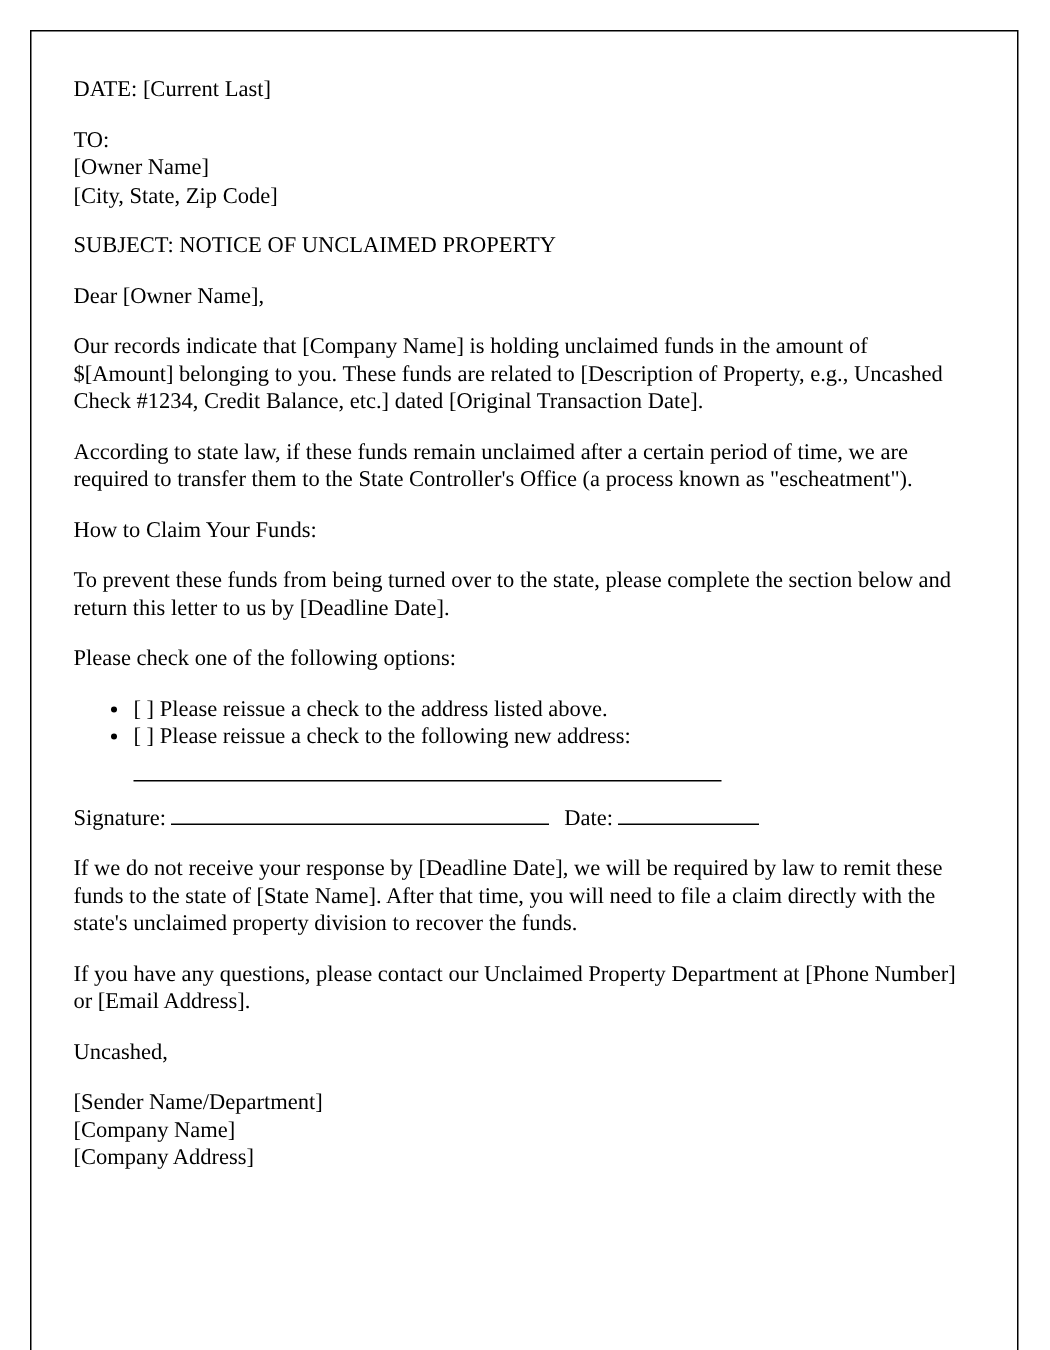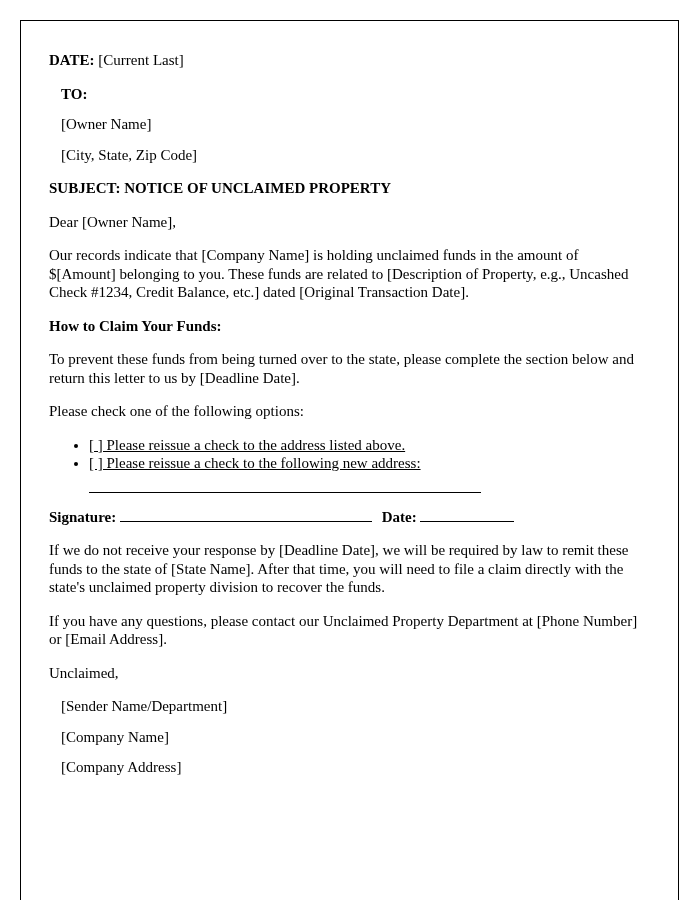--- a/index.html
+++ b/index.html
@@ -26,43 +26,42 @@
     background: #ffffff;
     padding: 30px 30px 0 28px;
   }
   .content {
     height: 755px;
     overflow: hidden;
     font-size: 15px;
     line-height: 18.5px;
   }
   .para { margin: 0 0 15px 0; }
-  .bold { font-weight: bold; }
+  .bold { font-weight: normal; }
   ul.options {
     margin: 0;
     padding: 0 0 0 40px;
     list-style: disc;
-    text-decoration: underline;
   }
   ul.options li { margin: 0; }
   .address-line {
     margin: 5px 0 15px 40px;
     width: 392px;
     height: 14px;
     border-bottom: 1px solid #000000;
   }
   .fill-line {
     display: inline-block;
     height: 13px;
     border-bottom: 1px solid #000000;
     vertical-align: baseline;
   }
   .sig-line { width: 252px; margin-right: 6px; }
   .date-line { width: 94px; }
-  .block-line { margin: 12px; }
+  .block-line { margin: 0; }
 </style>
 </head>
 <body>
 
 <div class="page">
   <div class="content">
 
     <p class="para">
       <span class="bold">DATE:</span>
       <span>[Current Last]</span>
@@ -73,20 +72,21 @@
       <div class="block-line">[Owner Name]</div>
       <div class="block-line">[City, State, Zip Code]</div>
     </div>
 
     <p class="para bold">SUBJECT: NOTICE OF UNCLAIMED PROPERTY</p>
 
     <p class="para">Dear [Owner Name],</p>
 
     <p class="para">Our records indicate that [Company Name] is holding unclaimed funds in the amount of $[Amount] belonging to you. These funds are related to [Description of Property, e.g., Uncashed Check #1234, Credit Balance, etc.] dated [Original Transaction Date].</p>
 
+    <p class="para">According to state law, if these funds remain unclaimed after a certain period of time, we are required to transfer them to the State Controller's Office (a process known as "escheatment").</p>
 
     <p class="para bold">How to Claim Your Funds:</p>
 
     <p class="para">To prevent these funds from being turned over to the state, please complete the section below and return this letter to us by [Deadline Date].</p>
 
     <p class="para">Please check one of the following options:</p>
 
     <ul class="options">
       <li>[ ] Please reissue a check to the address listed above.</li>
       <li>[ ] Please reissue a check to the following new address:</li>
@@ -97,21 +97,21 @@
       <span class="bold">Signature:</span>
       <span class="fill-line sig-line"></span>
       <span class="bold">Date:</span>
       <span class="fill-line date-line"></span>
     </p>
 
     <p class="para">If we do not receive your response by [Deadline Date], we will be required by law to remit these funds to the state of [State Name]. After that time, you will need to file a claim directly with the state's unclaimed property division to recover the funds.</p>
 
     <p class="para">If you have any questions, please contact our Unclaimed Property Department at [Phone Number] or [Email Address].</p>
 
-    <p class="para">Unclaimed,</p>
+    <p class="para">Uncashed,</p>
 
     <div class="para">
       <div class="block-line">[Sender Name/Department]</div>
       <div class="block-line">[Company Name]</div>
       <div class="block-line">[Company Address]</div>
     </div>
 
   </div>
 </div>
 

